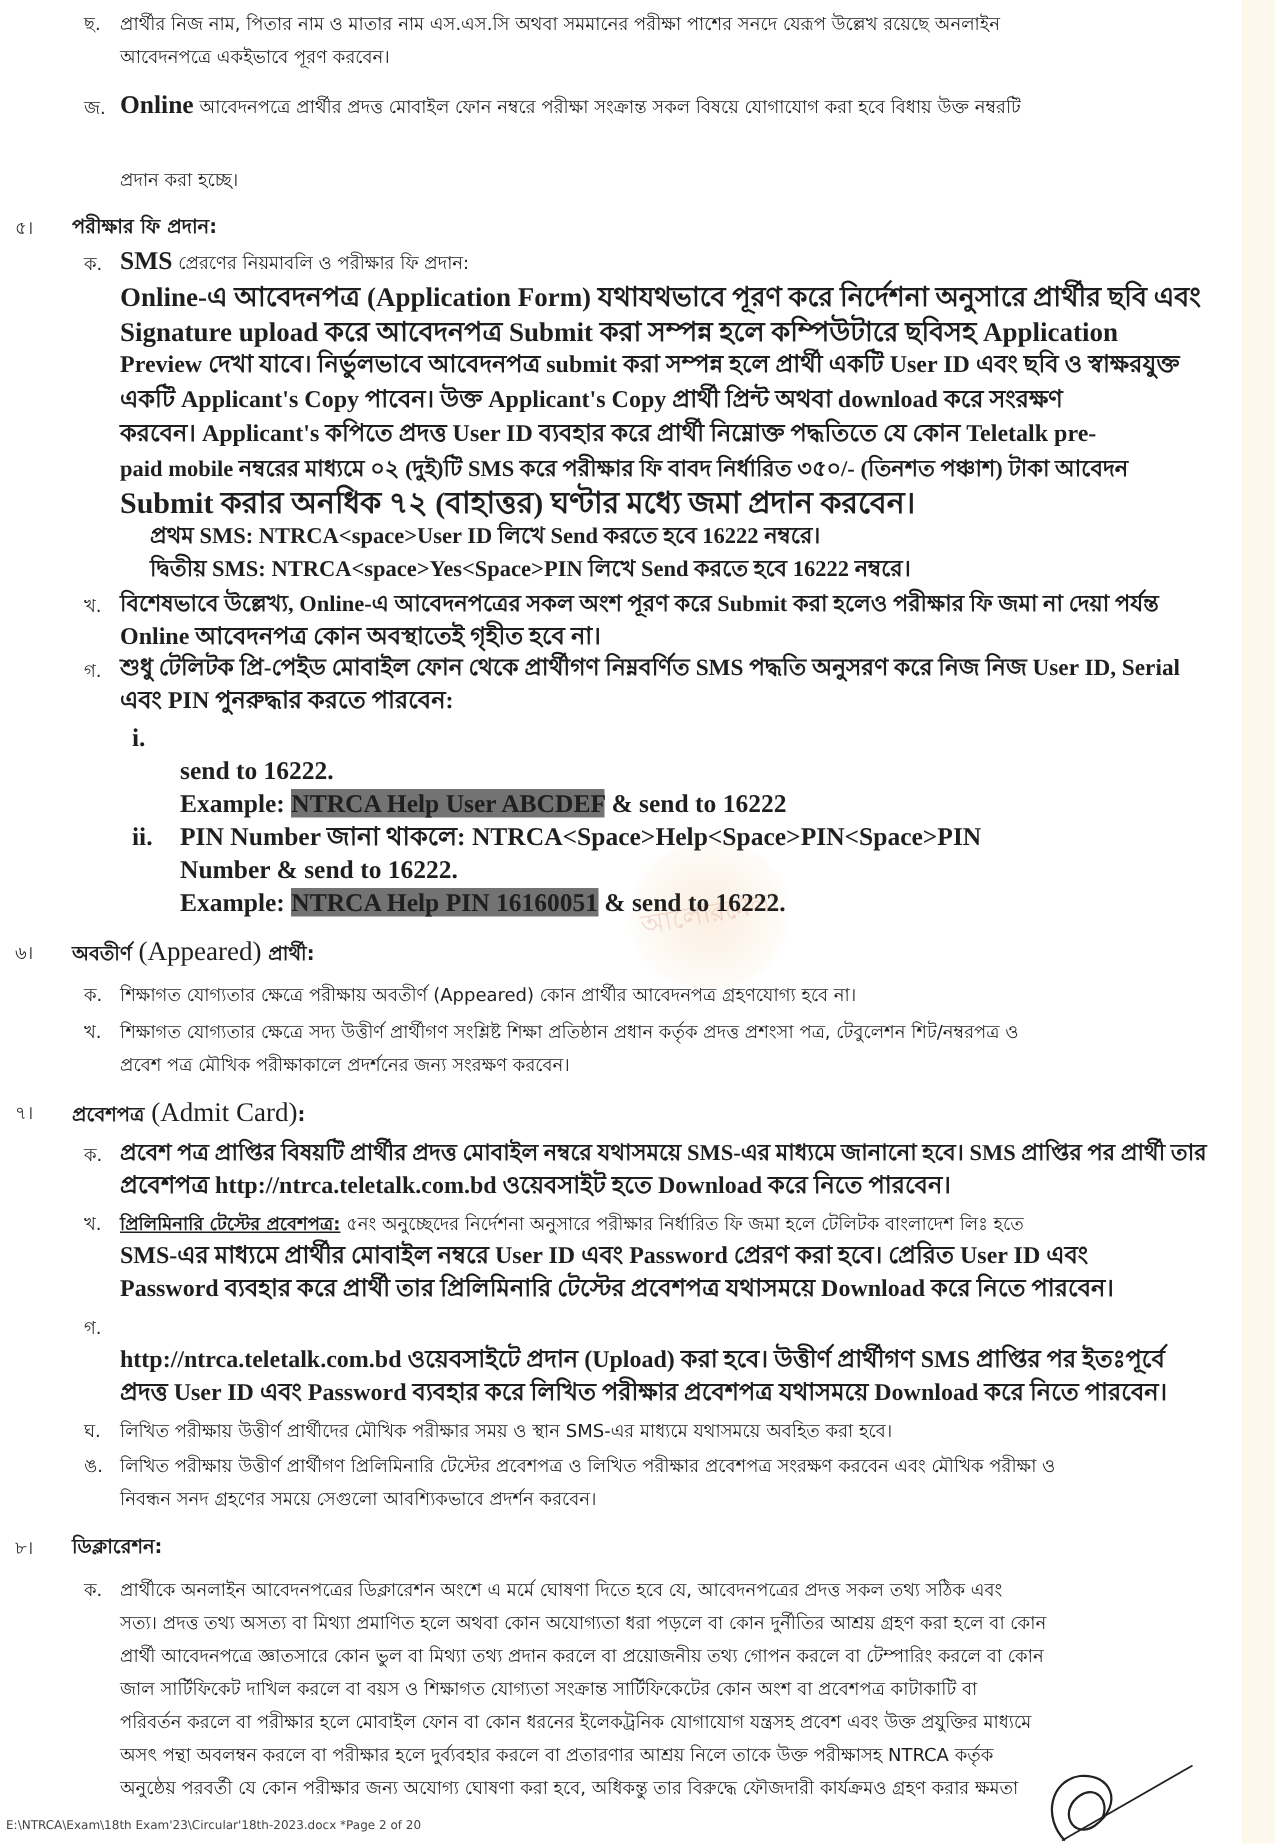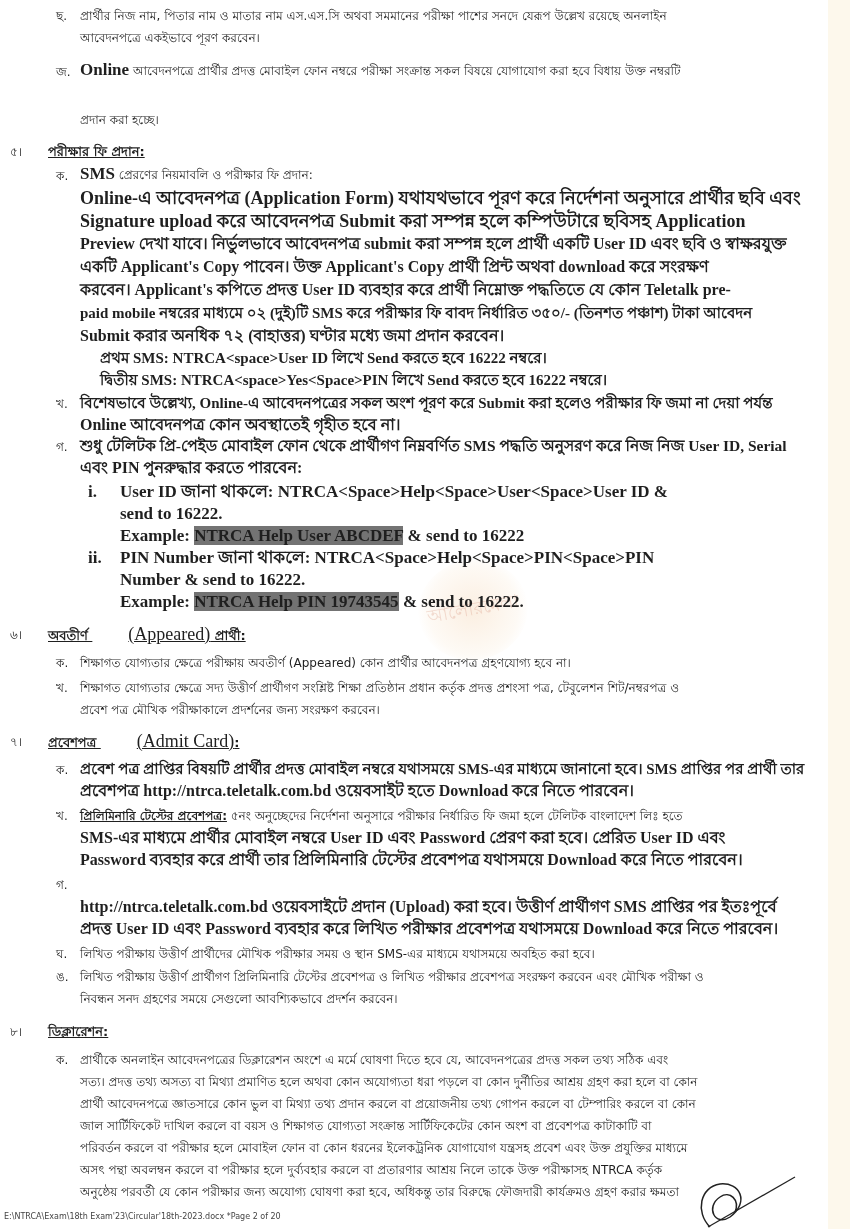--- a/index.html
+++ b/index.html
@@ -8,22 +8,22 @@
     background: #ffffff; position: relative;
     font-family: "DejaVu Serif", "Liberation Serif", serif;
     color: #1f1f1f;
   }
   .right-edge { position: absolute; right: 0; top: 0; width: 22px; height: 1229px; background: #fdf8ec; }
   .page { position: absolute; left: 0; top: 0; width: 850px; height: 1229px; }
   .bn { font-family: "DejaVu Sans", sans-serif; font-size: 12px; }
   .en { font-family: "Liberation Serif", serif; font-size: 17px; font-weight: bold; }
   .line { position: absolute; white-space: nowrap; line-height: 20px; }
   .num { position: absolute; font-family: "DejaVu Sans", sans-serif; font-size: 12px; line-height: 20px; }
-  .heading { position: absolute; font-family: "DejaVu Sans", sans-serif; font-size: 13px; text-decoration: underline; font-weight: bold; line-height: 20px; }
-  .heading .en { font-weight: normal; font-size: 18px; margin-left: 36px; }
+  .heading { position: absolute; font-family: "DejaVu Sans", sans-serif; font-size: 13px; font-weight: bold; line-height: 20px; }
+  .heading .en { font-weight: normal; font-size: 18px; }
   .hl { background: #737373; }
   .ul { text-decoration: underline; font-weight: bold; text-align: center; }
   .watermark {
     position: absolute; left: 418px; top: 560px; width: 110px; height: 100px;
     border-radius: 50%; background: radial-gradient(circle, rgba(248,225,200,0.55) 0%, rgba(250,235,215,0.25) 60%, rgba(255,255,255,0) 75%);
     color: rgba(220,160,140,0.35); font-family: "DejaVu Sans", sans-serif; font-size: 18px;
     display: flex; align-items: center; justify-content: center; transform: rotate(-10deg);
   }
   .footer { position: absolute; left: 4px; top: 1212px; font-family: "DejaVu Sans", sans-serif; font-size: 8px; color: #444; }
   .sig { position: absolute; left: 690px; top: 1172px; }
@@ -54,43 +54,42 @@
   <span class="num" style="left:56px;top:166px">ক.</span>
   <div class="line" style="left:80px;top:164px">
     <span class="en">SMS</span><span class="bn"> প্রেরণের নিয়মাবলি ও পরীক্ষার ফি প্রদান:</span>
   </div>
   <div class="line en" style="left:80px;top:188px;font-size:18px">Online-এ আবেদনপত্র (Application Form) যথাযথভাবে পূরণ করে নির্দেশনা অনুসারে প্রার্থীর ছবি এবং</div>
   <div class="line en" style="left:80px;top:211px;font-size:18px">Signature upload করে আবেদনপত্র Submit করা সম্পন্ন হলে কম্পিউটারে ছবিসহ Application</div>
   <div class="line en" style="left:80px;top:234px;font-size:16px">Preview দেখা যাবে। নির্ভুলভাবে আবেদনপত্র submit করা সম্পন্ন হলে প্রার্থী একটি User ID এবং ছবি ও স্বাক্ষরযুক্ত</div>
   <div class="line en" style="left:80px;top:257px;font-size:16px">একটি Applicant's Copy পাবেন। উক্ত Applicant's Copy প্রার্থী প্রিন্ট অথবা download করে সংরক্ষণ</div>
   <div class="line en" style="left:80px;top:280px;font-size:16px">করবেন। Applicant's কপিতে প্রদত্ত User ID ব্যবহার করে প্রার্থী নিম্নোক্ত পদ্ধতিতে যে কোন Teletalk pre-</div>
   <div class="line en" style="left:80px;top:303px;font-size:15px">paid mobile নম্বরের মাধ্যমে ০২ (দুই)টি SMS করে পরীক্ষার ফি বাবদ নির্ধারিত ৩৫০/- (তিনশত পঞ্চাশ) টাকা আবেদন</div>
-  <div class="line en" style="left:80px;top:326px;font-size:16px">Submit করার অনধিক ৭২ (বাহাত্তর) ঘণ্টার মধ্যে জমা প্রদান করবেন।</div>
+  <div class="line en" style="left:80px;top:326px;font-size:20px">Submit করার অনধিক ৭২ (বাহাত্তর) ঘণ্টার মধ্যে জমা প্রদান করবেন।</div>
   <div class="line en" style="left:100px;top:348px;font-size:15px">প্রথম SMS: NTRCA&lt;space&gt;User ID লিখে Send করতে হবে 16222 নম্বরে।</div>
   <div class="line en" style="left:100px;top:370px;font-size:15px">দ্বিতীয় SMS: NTRCA&lt;space&gt;Yes&lt;Space&gt;PIN লিখে Send করতে হবে 16222 নম্বরে।</div>
 
   <span class="num" style="left:56px;top:394px">খ.</span>
   <div class="line en" style="left:80px;top:393px;font-size:15px">বিশেষভাবে উল্লেখ্য, Online-এ আবেদনপত্রের সকল অংশ পূরণ করে Submit করা হলেও পরীক্ষার ফি জমা না দেয়া পর্যন্ত</div>
   <div class="line en" style="left:80px;top:415px;font-size:16px">Online আবেদনপত্র কোন অবস্থাতেই গৃহীত হবে না।</div>
 
   <span class="num" style="left:56px;top:437px">গ.</span>
   <div class="line en" style="left:80px;top:436px;font-size:15.5px">শুধু টেলিটক প্রি-পেইড মোবাইল ফোন থেকে প্রার্থীগণ নিম্নবর্ণিত SMS পদ্ধতি অনুসরণ করে নিজ নিজ User ID, Serial</div>
   <div class="line en" style="left:80px;top:458px;font-size:16px">এবং PIN পুনরুদ্ধার করতে পারবেন:</div>
 
   <span class="line en" style="left:88px;top:482px">i.</span>
-  <div class="line en" style="left:120px;top:482px;font-size:17px">User ID জানা থাকলে: NTRCA&lt;Space&gt;Help&lt;Space&gt;User&lt;Space&gt;User ID &amp;</div>
   <div class="line en" style="left:120px;top:504px">send to 16222.</div>
   <div class="line en" style="left:120px;top:526px">
     <span>Example: </span><span class="hl">NTRCA Help User ABCDEF</span><span> &amp; send to 16222</span>
   </div>
   <span class="line en" style="left:88px;top:548px">ii.</span>
   <div class="line en" style="left:120px;top:548px;font-size:17px">PIN Number জানা থাকলে: NTRCA&lt;Space&gt;Help&lt;Space&gt;PIN&lt;Space&gt;PIN</div>
   <div class="line en" style="left:120px;top:570px">Number &amp; send to 16222.</div>
   <div class="line en" style="left:120px;top:592px">
-    <span>Example: </span><span class="hl">NTRCA Help PIN 19743545</span><span> &amp; send to 16222.</span>
+    <span>Example: </span><span class="hl">NTRCA Help PIN 16160051</span><span> &amp; send to 16222.</span>
   </div>
 
   <span class="num" style="left:10px;top:625px">৬।</span>
   <div class="heading" style="left:48px;top:624px">
     <span>অবতীর্ণ </span><span class="en">(Appeared)</span><span> প্রার্থী:</span>
   </div>
   <span class="num" style="left:56px;top:653px">ক.</span>
   <div class="line bn" style="left:80px;top:653px">শিক্ষাগত যোগ্যতার ক্ষেত্রে পরীক্ষায় অবতীর্ণ (Appeared) কোন প্রার্থীর আবেদনপত্র গ্রহণযোগ্য হবে না।</div>
   <span class="num" style="left:56px;top:678px">খ.</span>
   <div class="line bn" style="left:80px;top:678px">শিক্ষাগত যোগ্যতার ক্ষেত্রে সদ্য উত্তীর্ণ প্রার্থীগণ সংশ্লিষ্ট শিক্ষা প্রতিষ্ঠান প্রধান কর্তৃক প্রদত্ত প্রশংসা পত্র, টেবুলেশন শিট/নম্বরপত্র ও</div>

